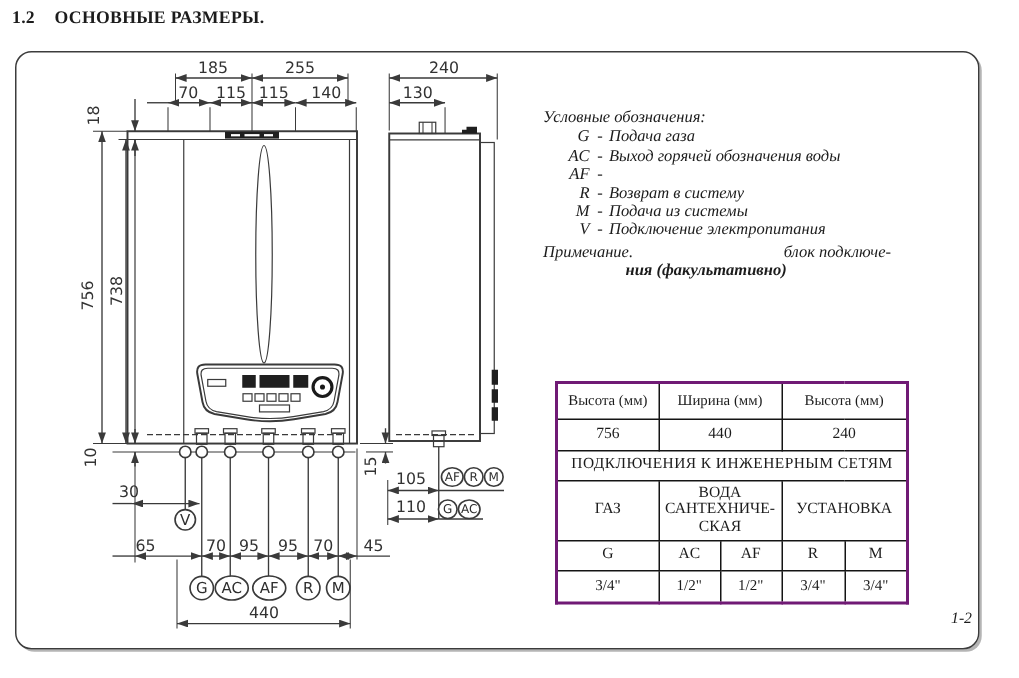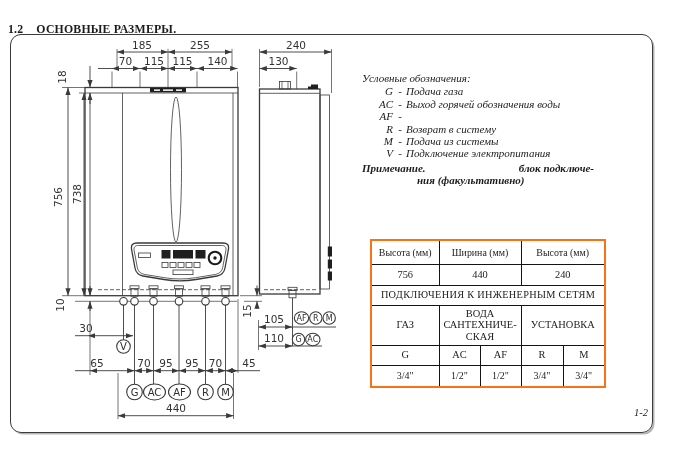--- a/index.html
+++ b/index.html
@@ -1,45 +1,45 @@
 <!DOCTYPE html>
 <html><head>
 <meta charset="utf-8">
 <style>
   html,body{margin:0;padding:0}
   body{width:679px;height:452px;background:#fff;position:relative;overflow:hidden;
        font-family:"Liberation Serif",serif;color:#1c1c1c}
   .abs{position:absolute}
   #frame{left:10px;top:34px;width:641px;height:397px;border:1.6px solid #3c3c3c;
          border-radius:11px;box-shadow:2px 2px 0 -0.5px #b5b5b5;background:transparent}
-  #title{left:8px;top:22px;font-weight:bold;font-size:11.8px;letter-spacing:.2px}
+  #title{left:8px;top:4px;font-weight:bold;font-size:11.8px;letter-spacing:.2px}
   #title .num{margin-right:13px}
   #dwg{left:0;top:0}
   #dwg line,#dwg path,#dwg rect,#dwg circle,#dwg ellipse{shape-rendering:geometricPrecision}
   .dl{stroke:#3a3a3a;stroke-width:.9;fill:none}
   .dm{stroke:#3a3a3a;stroke-width:.9;fill:none;marker-start:url(#ar);marker-end:url(#ar)}
   .de{stroke:#3a3a3a;stroke-width:.9;fill:none;marker-end:url(#ar)}
   .wl{stroke:#3a3a3a;stroke-width:.7;fill:none}
   .ol{fill:#fff;stroke:#3a3a3a;stroke-width:1.3}
   .il{fill:none;stroke:#3a3a3a;stroke-width:.8}
   .pc{fill:#fff;stroke:#3a3a3a;stroke-width:1.1}
   .bk{fill:#1f1f1f;stroke:none}
   .dsh{stroke:#3a3a3a;stroke-width:.8;stroke-dasharray:4 2;fill:none}
   text.dim{font-family:"DejaVu Sans",sans-serif;font-size:10.5px;fill:#333}
   text.pl{font-family:"DejaVu Sans",sans-serif;font-size:10px;fill:#2e2e2e}
   text.pls{font-family:"DejaVu Sans",sans-serif;font-size:8px;fill:#2e2e2e}
   #legend{left:362px;top:72px;width:250px;font-size:11px;font-style:italic;line-height:12.4px}
   .lg-title{margin-bottom:1px}
   .lg-row{display:grid;grid-template-columns:32px 12px auto}
   .lg-key{text-align:right;padding-right:1px}
   .lg-dash{text-align:center}
-  #note{margin-top:2px;font-weight:bold;width:232px;display:flex;justify-content:space-between}
+  #note{margin-top:2px;font-weight:normal;width:232px;display:flex;justify-content:space-between}
   #note2{font-weight:bold;margin-left:55px}
-  #spec{left:370px;top:239px;border-collapse:collapse;table-layout:fixed;width:234px;
-        border:2px solid #f97316}
+  #spec{left:370px;top:254px;border-collapse:collapse;table-layout:fixed;width:234px;
+        border:2px solid #701a75}
   #spec td{border:1.5px solid #141414;text-align:center;vertical-align:middle;
            padding:0;font-size:10.4px;line-height:1.12;overflow:hidden}
   #spec .r1 td{font-size:9.9px}
   #spec .r3 td{font-size:10.3px;letter-spacing:.3px}
   #spec .r6 td{font-size:10px}
   #pagenum{left:612px;top:407px;font-style:italic;font-size:10.5px;width:36px;text-align:right}
 </style>
 </head>
 <body>
 

